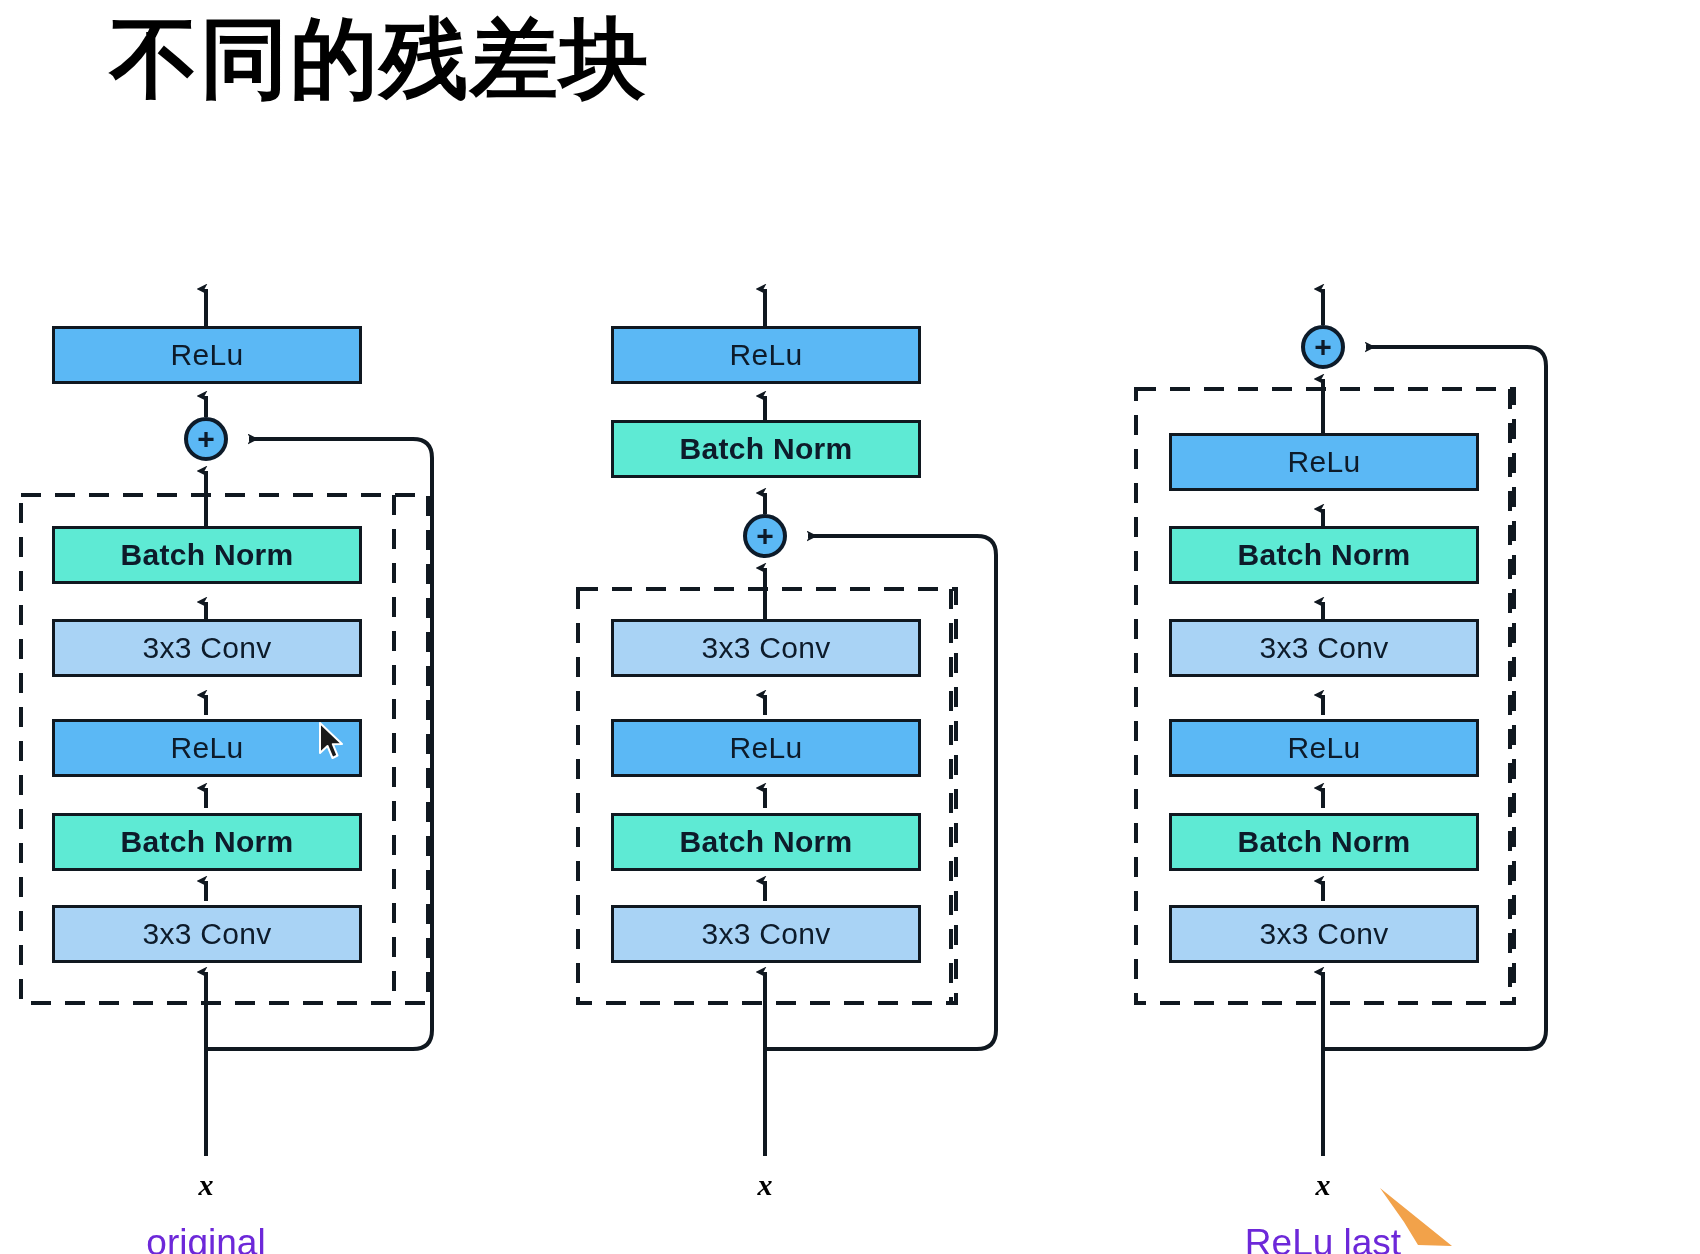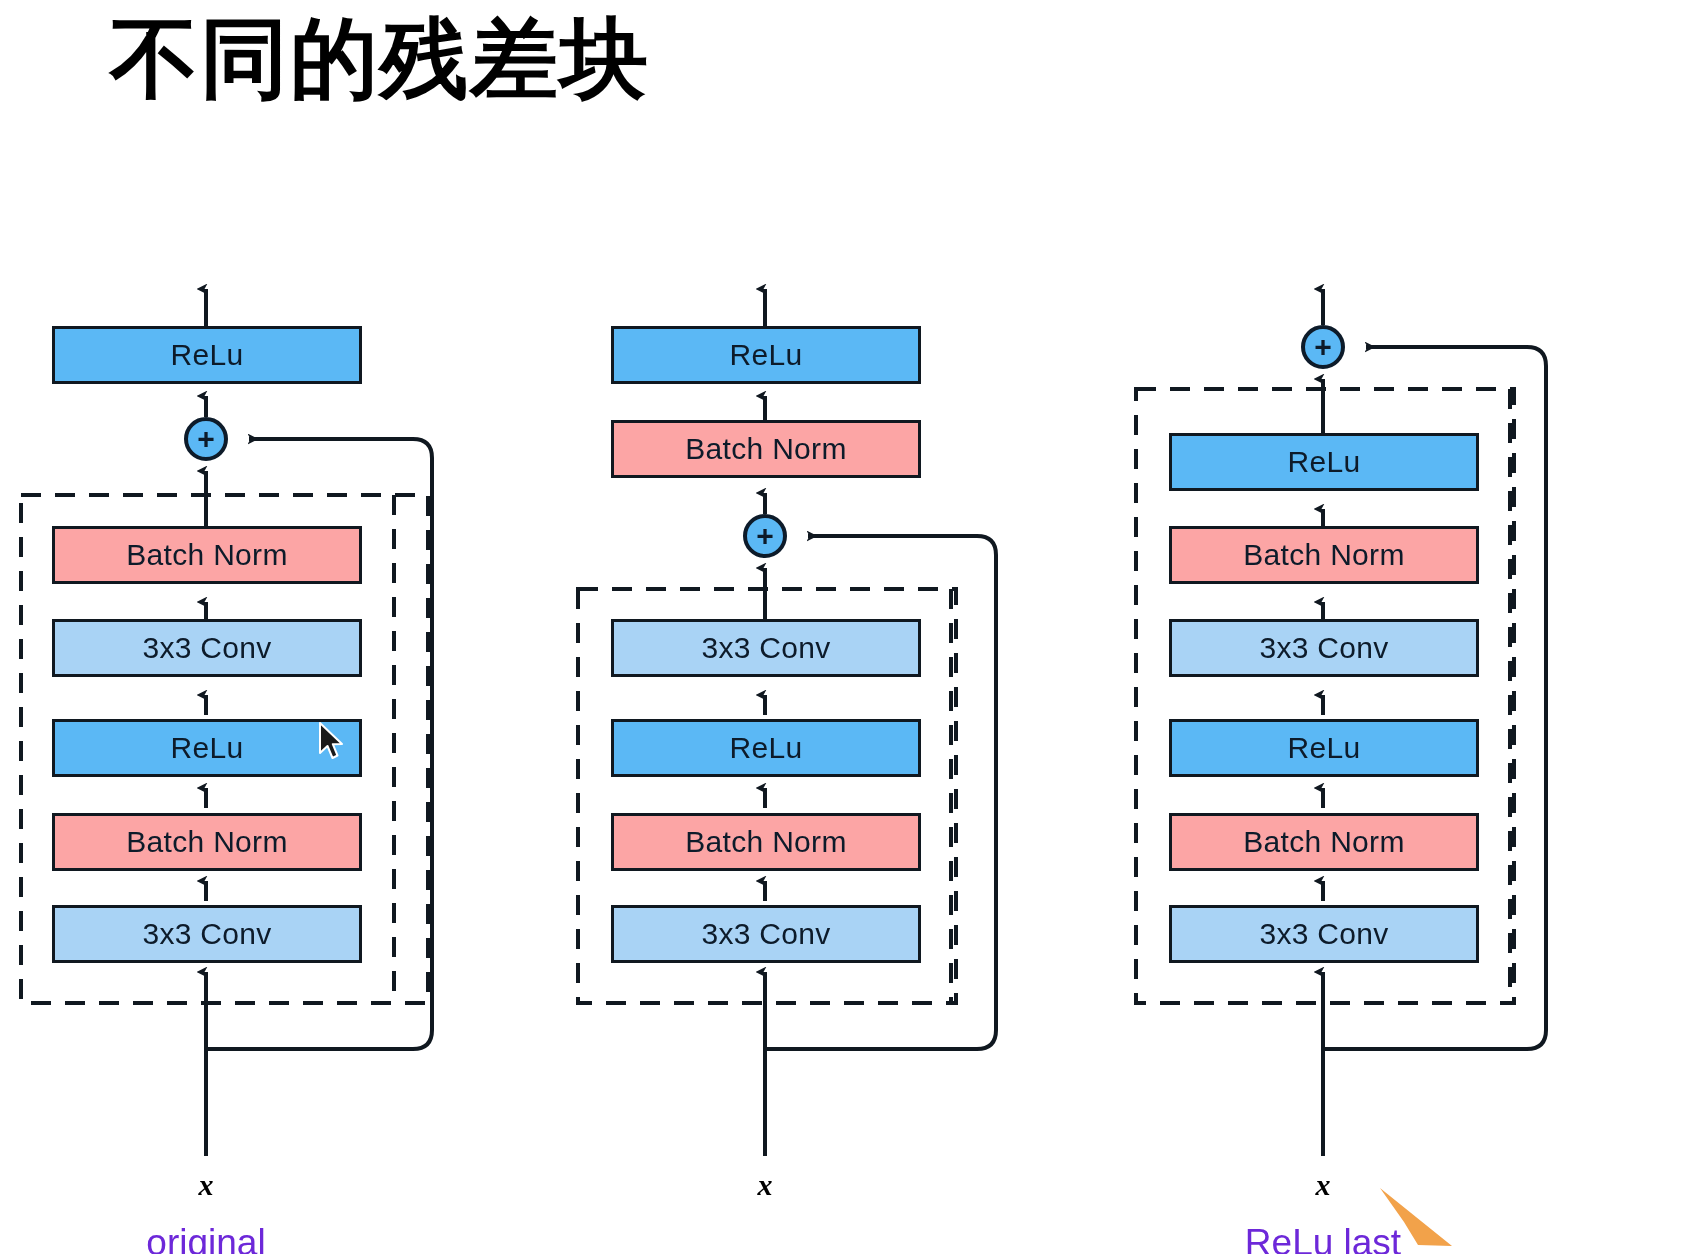--- a/index.html
+++ b/index.html
@@ -53,21 +53,21 @@
     box-sizing: border-box;
     border: 3px solid #101820;
     display: flex;
     align-items: center;
     justify-content: center;
     font-size: 30px;
     color: #0d1b2a;
     font-family: "Liberation Sans", sans-serif;
     letter-spacing: 0.3px;
   }
-  .blk.white { background: #fca5a5; }
+  .blk.white { background: #5eead4; font-weight: bold; }
   .blk.lightblue { background: #a9d3f5; text-align: right; }
   .blk.midblue { background: #5bb8f5; }
 
   
   .xlabel {
     position: absolute;
     font-size: 30px;
     font-weight: 700;
     font-style: italic;
     color: #000000;

